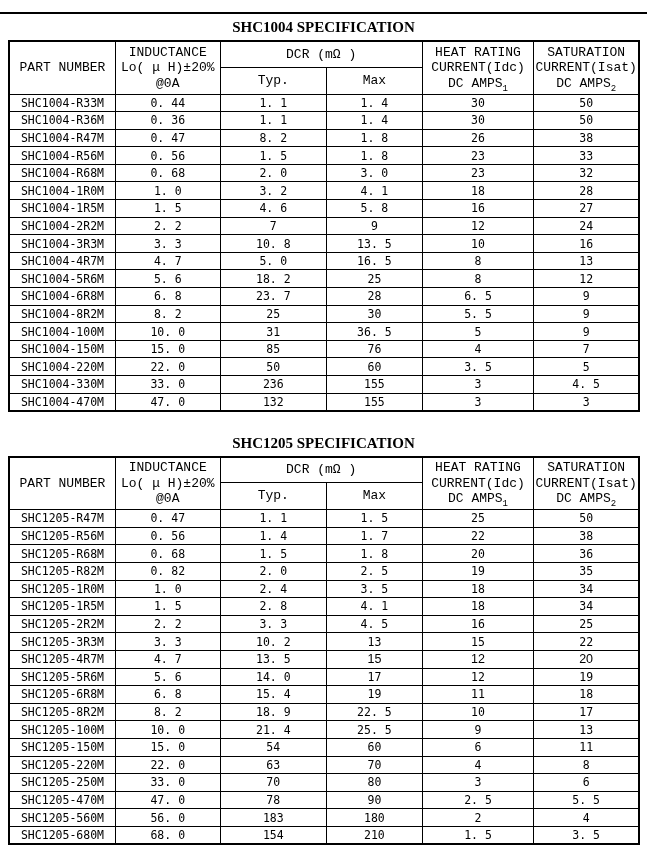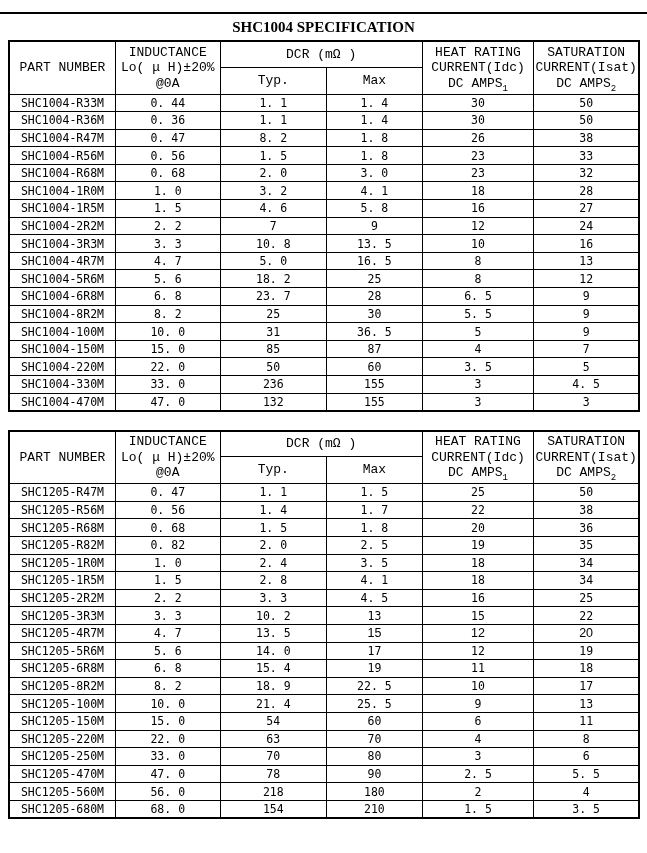--- a/index.html
+++ b/index.html
@@ -210,21 +210,21 @@
             <td>10. 0</td>
             <td>31</td>
             <td>36. 5</td>
             <td>5</td>
             <td>9</td>
           </tr>
           <tr>
             <td>SHC1004-150M</td>
             <td>15. 0</td>
             <td>85</td>
-            <td>87</td>
+            <td>76</td>
             <td>4</td>
             <td>7</td>
           </tr>
           <tr>
             <td>SHC1004-220M</td>
             <td>22. 0</td>
             <td>50</td>
             <td>60</td>
             <td>3. 5</td>
             <td>5</td>
@@ -243,20 +243,21 @@
             <td>132</td>
             <td>155</td>
             <td>3</td>
             <td>3</td>
           </tr>
         </tbody>
     </table>
   </section>
 
   <section class="section-gap">
+    <h1 class="title">SHC1205 SPECIFICATION</h1>
 
     <table class="spec-table">
       <colgroup>
         <col class="c1">
           <col class="c2">
           <col class="c3">
           <col class="c4">
           <col class="c5">
           <col class="c6">
       </colgroup>
@@ -416,21 +417,21 @@
             <td>SHC1205-470M</td>
             <td>47. 0</td>
             <td>78</td>
             <td>90</td>
             <td>2. 5</td>
             <td>5. 5</td>
           </tr>
           <tr>
             <td>SHC1205-560M</td>
             <td>56. 0</td>
-            <td>218</td>
+            <td>183</td>
             <td>180</td>
             <td>2</td>
             <td>4</td>
           </tr>
           <tr>
             <td>SHC1205-680M</td>
             <td>68. 0</td>
             <td>154</td>
             <td>210</td>
             <td>1. 5</td>

